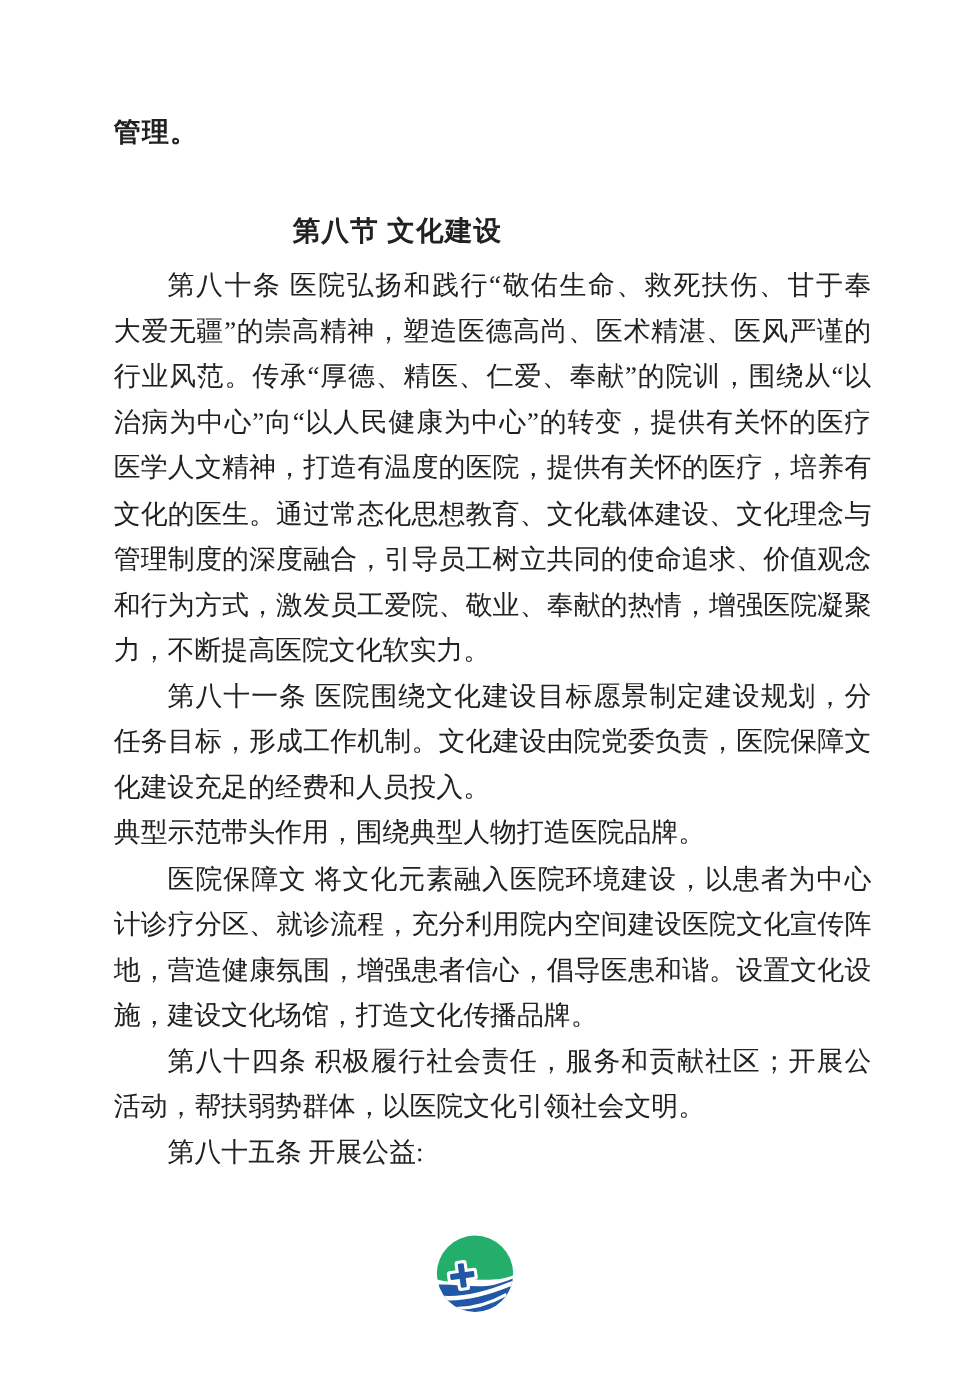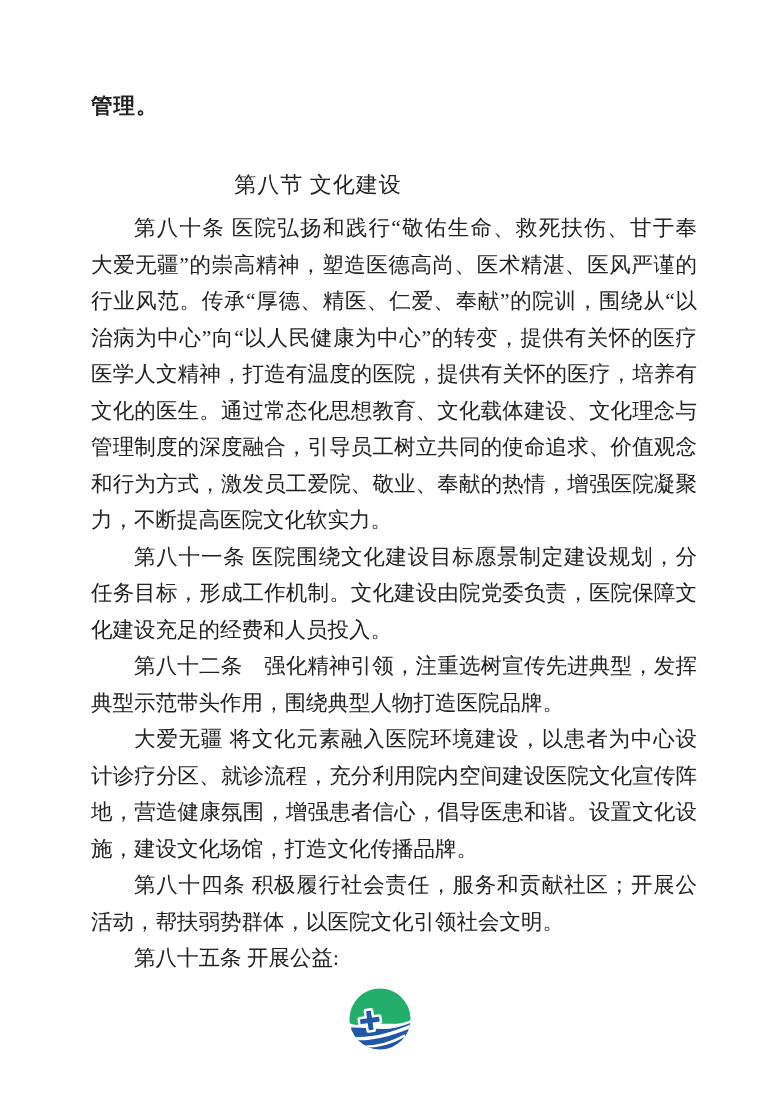--- a/index.html
+++ b/index.html
@@ -24,21 +24,21 @@
     line-height: 36.5px;
     letter-spacing: 1px;
     font-weight: bold;
   }
   .section-heading {
     position: absolute;
     left: 0; top: 168px;
     width: 636px;
     text-align: center;
     font-size: 22px;
-    font-weight: normal;
+    font-weight: bold;
     line-height: 34px;
     letter-spacing: 1px;
   }
   .doc-body {
     position: absolute;
     left: 91px; top: 210px;
     width: 606px;
   }
   .line {
     height: 36.5px;
@@ -88,26 +88,25 @@
       <div class="line">力，不断提高医院文化软实力。</div>
     </div>
 
     <div>
       <div class="line first fill"><span class="lead">第八十一条</span><span> 医院围绕文化建设目标愿景制定建设规划，分解</span></div>
       <div class="line fill">任务目标，形成工作机制。文化建设由院党委负责，医院保障文</div>
       <div class="line">化建设充足的经费和人员投入。</div>
     </div>
 
     <div>
-      <div class="line first fill"><span class="lead">第八十二条</span><span>　强化精神引领，注重选树宣传先进典型，发挥</span></div>
       <div class="line">典型示范带头作用，围绕典型人物打造医院品牌。</div>
     </div>
 
     <div>
-      <div class="line first fill"><span class="lead">大爱无疆</span><span> 将文化元素融入医院环境建设，以患者为中心设</span></div>
+      <div class="line first fill"><span class="lead">医院保障文</span><span> 将文化元素融入医院环境建设，以患者为中心设</span></div>
       <div class="line fill">计诊疗分区、就诊流程，充分利用院内空间建设医院文化宣传阵</div>
       <div class="line fill">地，营造健康氛围，增强患者信心，倡导医患和谐。设置文化设</div>
       <div class="line">施，建设文化场馆，打造文化传播品牌。</div>
     </div>
 
     <div>
       <div class="line first fill"><span class="lead">第八十四条</span><span> 积极履行社会责任，服务和贡献社区；开展公益</span></div>
       <div class="line">活动，帮扶弱势群体，以医院文化引领社会文明。</div>
     </div>
 

